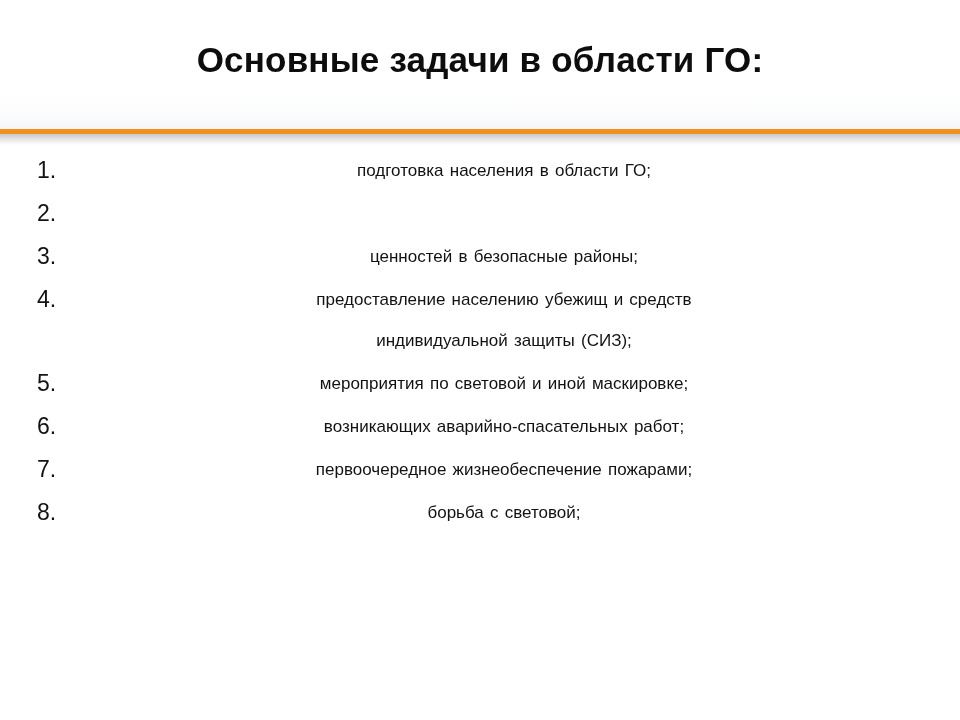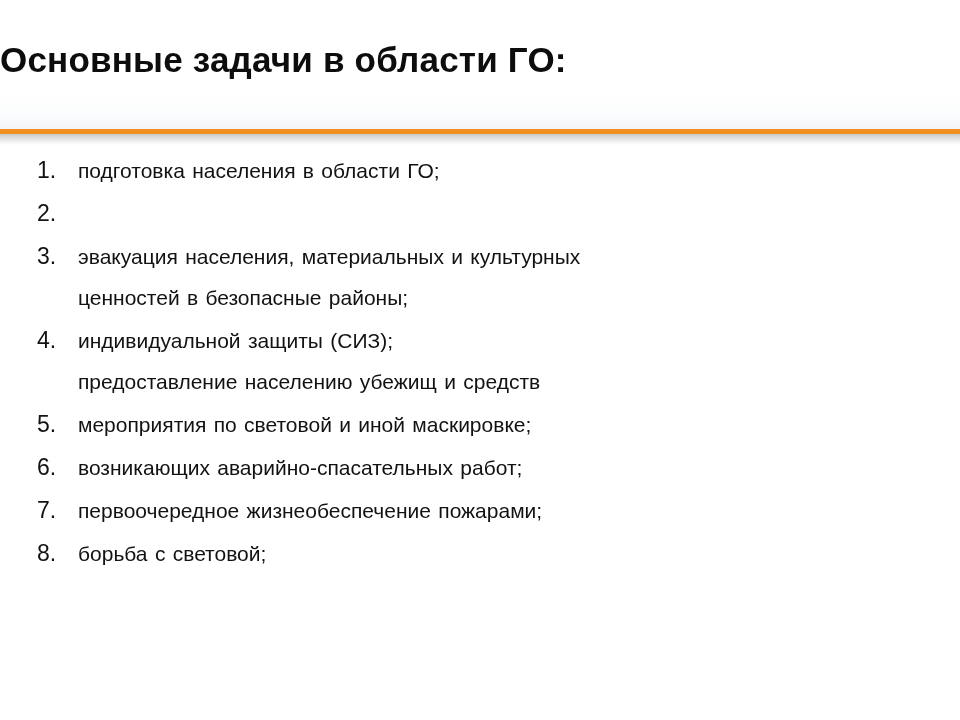--- a/index.html
+++ b/index.html
@@ -28,21 +28,21 @@
     top: 0;
     width: 960px;
     height: 130px;
     background: linear-gradient(to bottom, #ffffff 0%, #ffffff 72%, #fbfcfd 88%, #f2f5f8 100%);
   }
   .slide-title {
     position: absolute;
     left: 0;
     top: 40px;
     width: 960px;
-    text-align: left;
+    text-align: center;
     font-size: 35px;
     font-weight: bold;
     color: #0d0d0d;
     letter-spacing: 0.2px;
     white-space: nowrap;
   }
 
   
   .divider-wrap {
     position: absolute;
@@ -85,24 +85,25 @@
     width: 48px;
     font-size: 23px;
     line-height: 41px;
     color: #121212;
     text-align: left;
     padding-left: 7px;
     box-sizing: border-box;
   }
   .task-text {
     flex: 1 1 auto;
-    font-size: 21px;
+    font-size: 17px;
     line-height: 41px;
     color: #121212;
     word-spacing: 1.5px;
+    text-align: center;
   }
   .task-text .line {
     display: block;
     white-space: nowrap;
   }
 </style>
 </head>
 <body>
 
 <div class="slide">
@@ -124,29 +125,28 @@
         </span>
       </li>
       <li class="task-item">
         <span class="task-number">2.</span>
         <span class="task-text">
         </span>
       </li>
       <li class="task-item">
         <span class="task-number">3.</span>
         <span class="task-text">
-          <span class="line">эвакуация населения, материальных и культурных</span>
           <span class="line">ценностей в безопасные районы;</span>
         </span>
       </li>
       <li class="task-item">
         <span class="task-number">4.</span>
         <span class="task-text">
+          <span class="line">предоставление населению убежищ и средств</span>
           <span class="line">индивидуальной защиты (СИЗ);</span>
-          <span class="line">предоставление населению убежищ и средств</span>
         </span>
       </li>
       <li class="task-item">
         <span class="task-number">5.</span>
         <span class="task-text">
           <span class="line">мероприятия по световой и иной маскировке;</span>
         </span>
       </li>
       <li class="task-item">
         <span class="task-number">6.</span>

